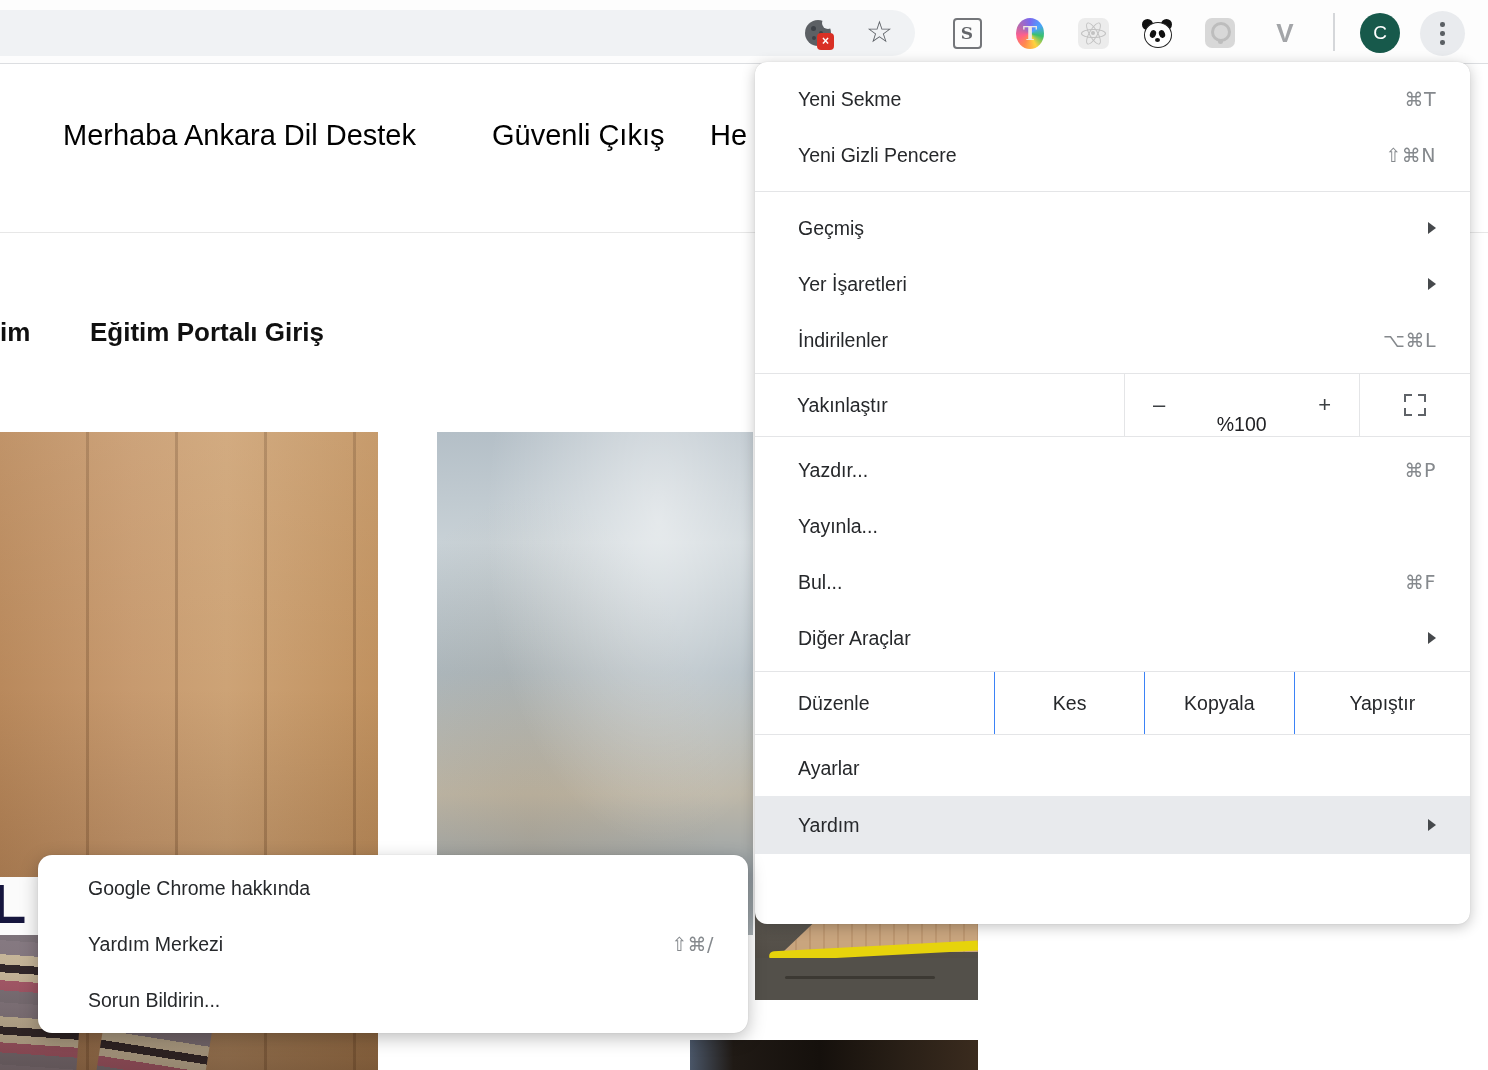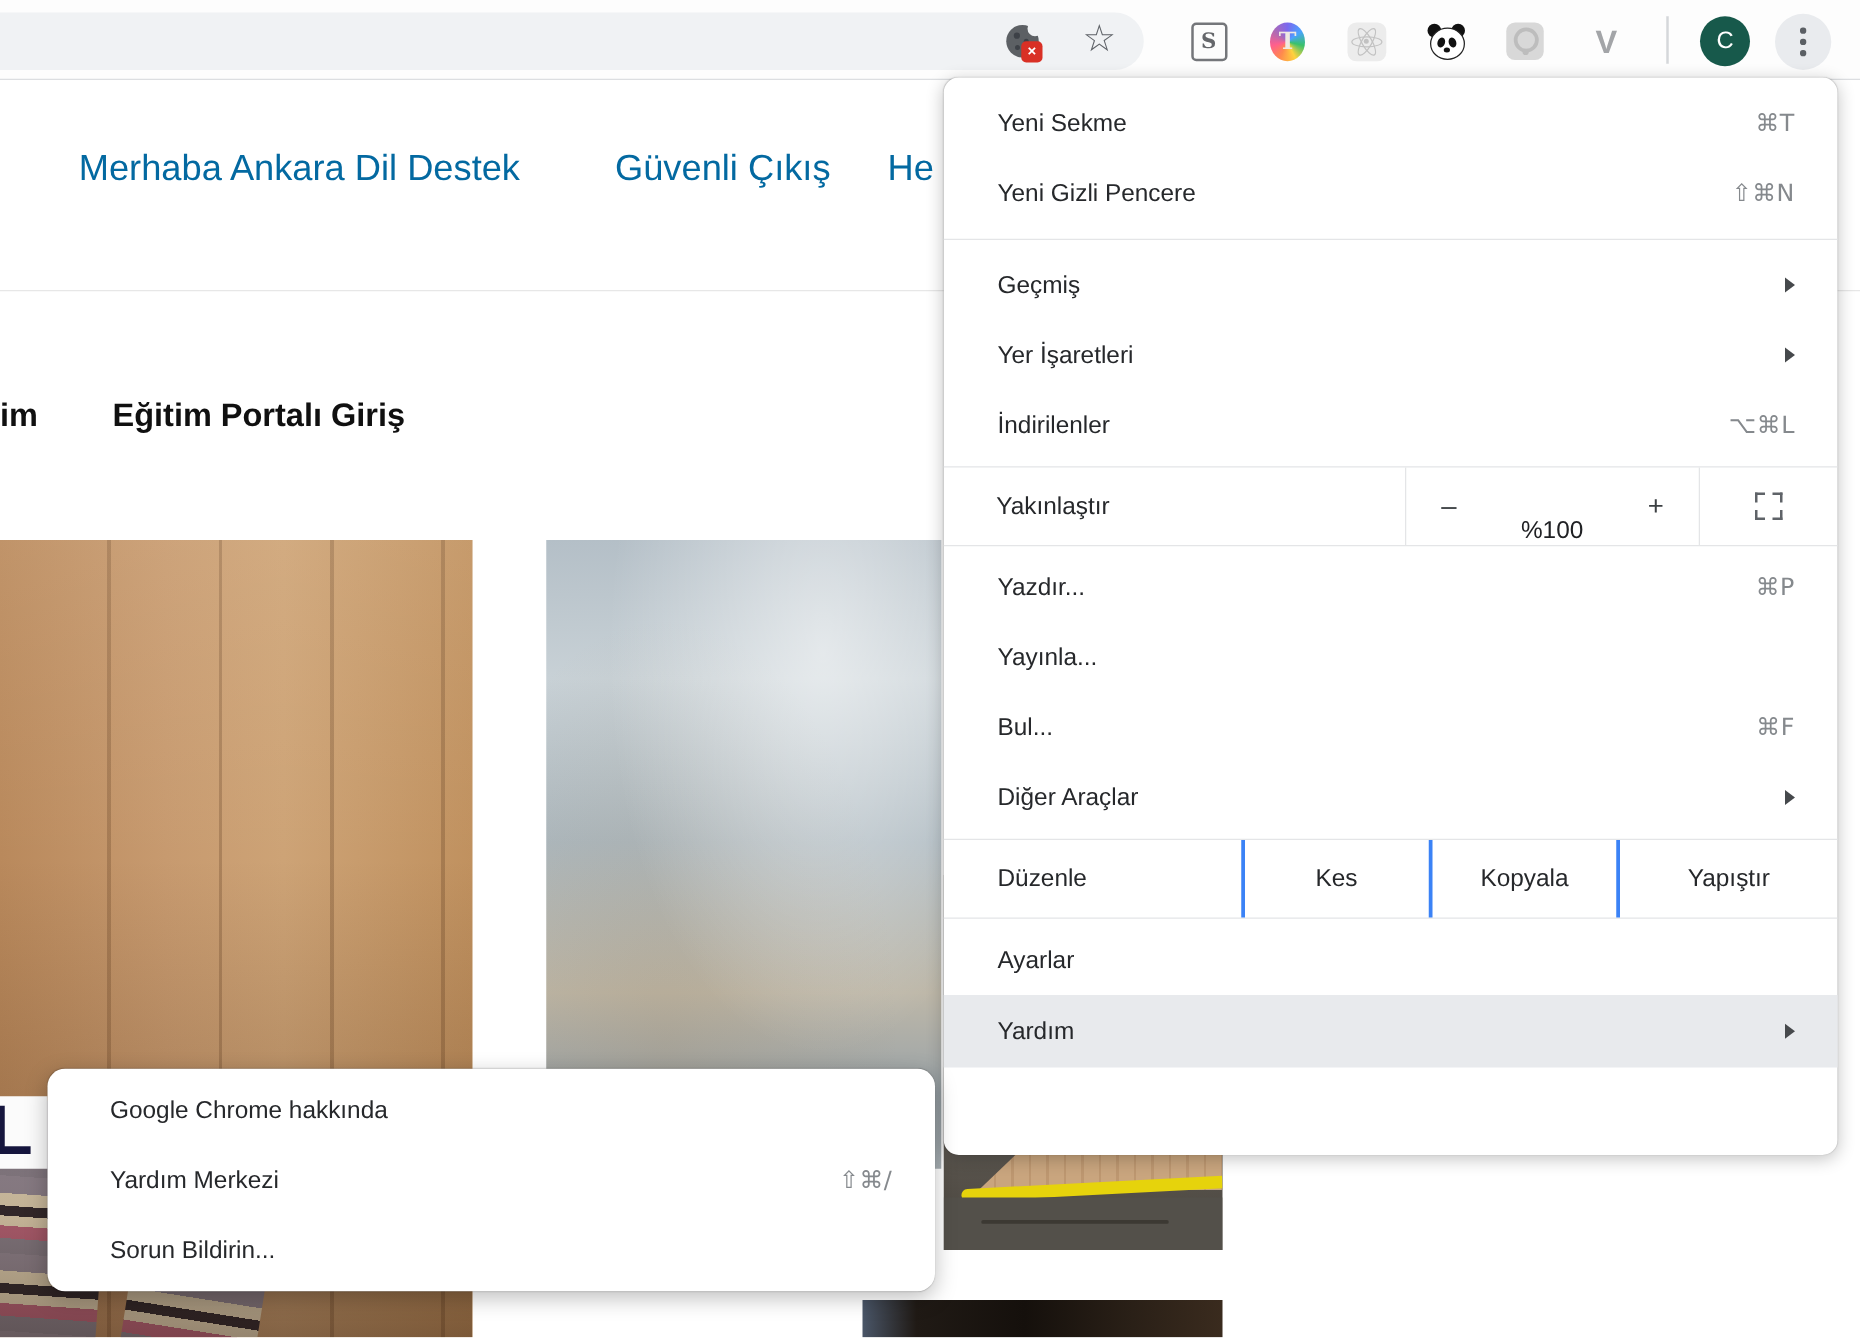--- a/index.html
+++ b/index.html
@@ -51,21 +51,21 @@
   .ext-ring .dot{position:absolute;left:13px;top:21px;width:5px;height:5px;border-radius:50%;background:#bdbdbd;}
   .ext-v{left:1269px;color:#a3a5a8;font-weight:bold;font-size:26px;}
   .tsep{position:absolute;left:1333px;top:13px;width:1.5px;height:38px;background:#d5d7da;}
   .avatar{position:absolute;left:1360px;top:13px;width:40px;height:40px;border-radius:50%;background:#17594b;
           color:#fff;font-size:19px;display:flex;align-items:center;justify-content:center;}
   .menu-btn{position:absolute;left:1420px;top:11px;width:45px;height:45px;border-radius:50%;background:#e9ebee;
             display:flex;flex-direction:column;align-items:center;justify-content:center;gap:4.5px;}
   .menu-btn b{width:4.5px;height:4.5px;border-radius:50%;background:#5b5f64;}
 
   
-  .topnav span{position:absolute;top:119px;font-size:29px;color:#0369a1;white-space:nowrap;}
+  .topnav span{position:absolute;top:119px;font-size:29px;color:#000000;white-space:nowrap;}
   .nav-divider{position:absolute;left:0;top:232px;width:1488px;height:1px;background:#e7e7e7;}
   .subnav span{position:absolute;top:317px;font-size:26px;font-weight:bold;color:#101010;white-space:nowrap;}
 
   .card{position:absolute;overflow:hidden;}
   
   .card-socks{left:0;top:432px;width:378px;height:638px;
      background:linear-gradient(90deg,#b9895c 0%,#c79a6f 35%,#cda376 60%,#c0915f 100%);}
   .card-socks .planks{position:absolute;inset:0;
      background:repeating-linear-gradient(90deg,rgba(0,0,0,0) 0 86px,rgba(92,58,31,.28) 86px 89px);}
   .card-socks .shade{position:absolute;inset:0;
@@ -117,21 +117,21 @@
   .zbtn{color:#3c4043;font-size:22px;}
   .zlevel{color:#202124;margin-top:38px;}
   .fs{position:relative;width:22px;height:22px;}
   .fs i{position:absolute;width:6px;height:6px;border:2.5px solid #5f6368;}
   .fs .tl{left:0;top:0;border-right:none;border-bottom:none;}
   .fs .tr{right:0;top:0;border-left:none;border-bottom:none;}
   .fs .bl{left:0;bottom:0;border-right:none;border-top:none;}
   .fs .br{right:0;bottom:0;border-left:none;border-top:none;}
   .edit-row{display:flex;align-items:stretch;height:62px;border-top:1px solid #e4e5e7;border-bottom:1px solid #e4e5e7;margin:5px 0;}
   .edit-row .elabel{width:249px;display:flex;align-items:center;padding-left:43px;box-sizing:border-box;}
-  .edit-row .ebtn{width:156px;border-left:3px solid #3b82f6;display:flex;align-items:center;justify-content:center;}
+  .edit-row .ebtn{width:156px;border-left:1px solid #3b82f6;display:flex;align-items:center;justify-content:center;}
   .edit-row .ebtn:last-child{width:184px;}
   .mi.highlight{background:#e8eaed;height:58px;}
 
   
   .submenu{position:absolute;left:38px;top:855px;width:710px;height:178px;background:#fff;z-index:11;
            border-radius:14px;box-shadow:0 5px 18px rgba(0,0,0,.26),0 0 1px rgba(0,0,0,.2);
            padding:5px 0;box-sizing:border-box;font-size:19.5px;color:#26282b;}
   .smi{display:flex;align-items:center;height:56px;padding:0 34px 0 50px;}
   .smi .lbl{flex:1;}
   .smi .sc{color:#85898d;font-size:19px;letter-spacing:.5px;font-family:"DejaVu Sans","Liberation Sans",sans-serif;}

